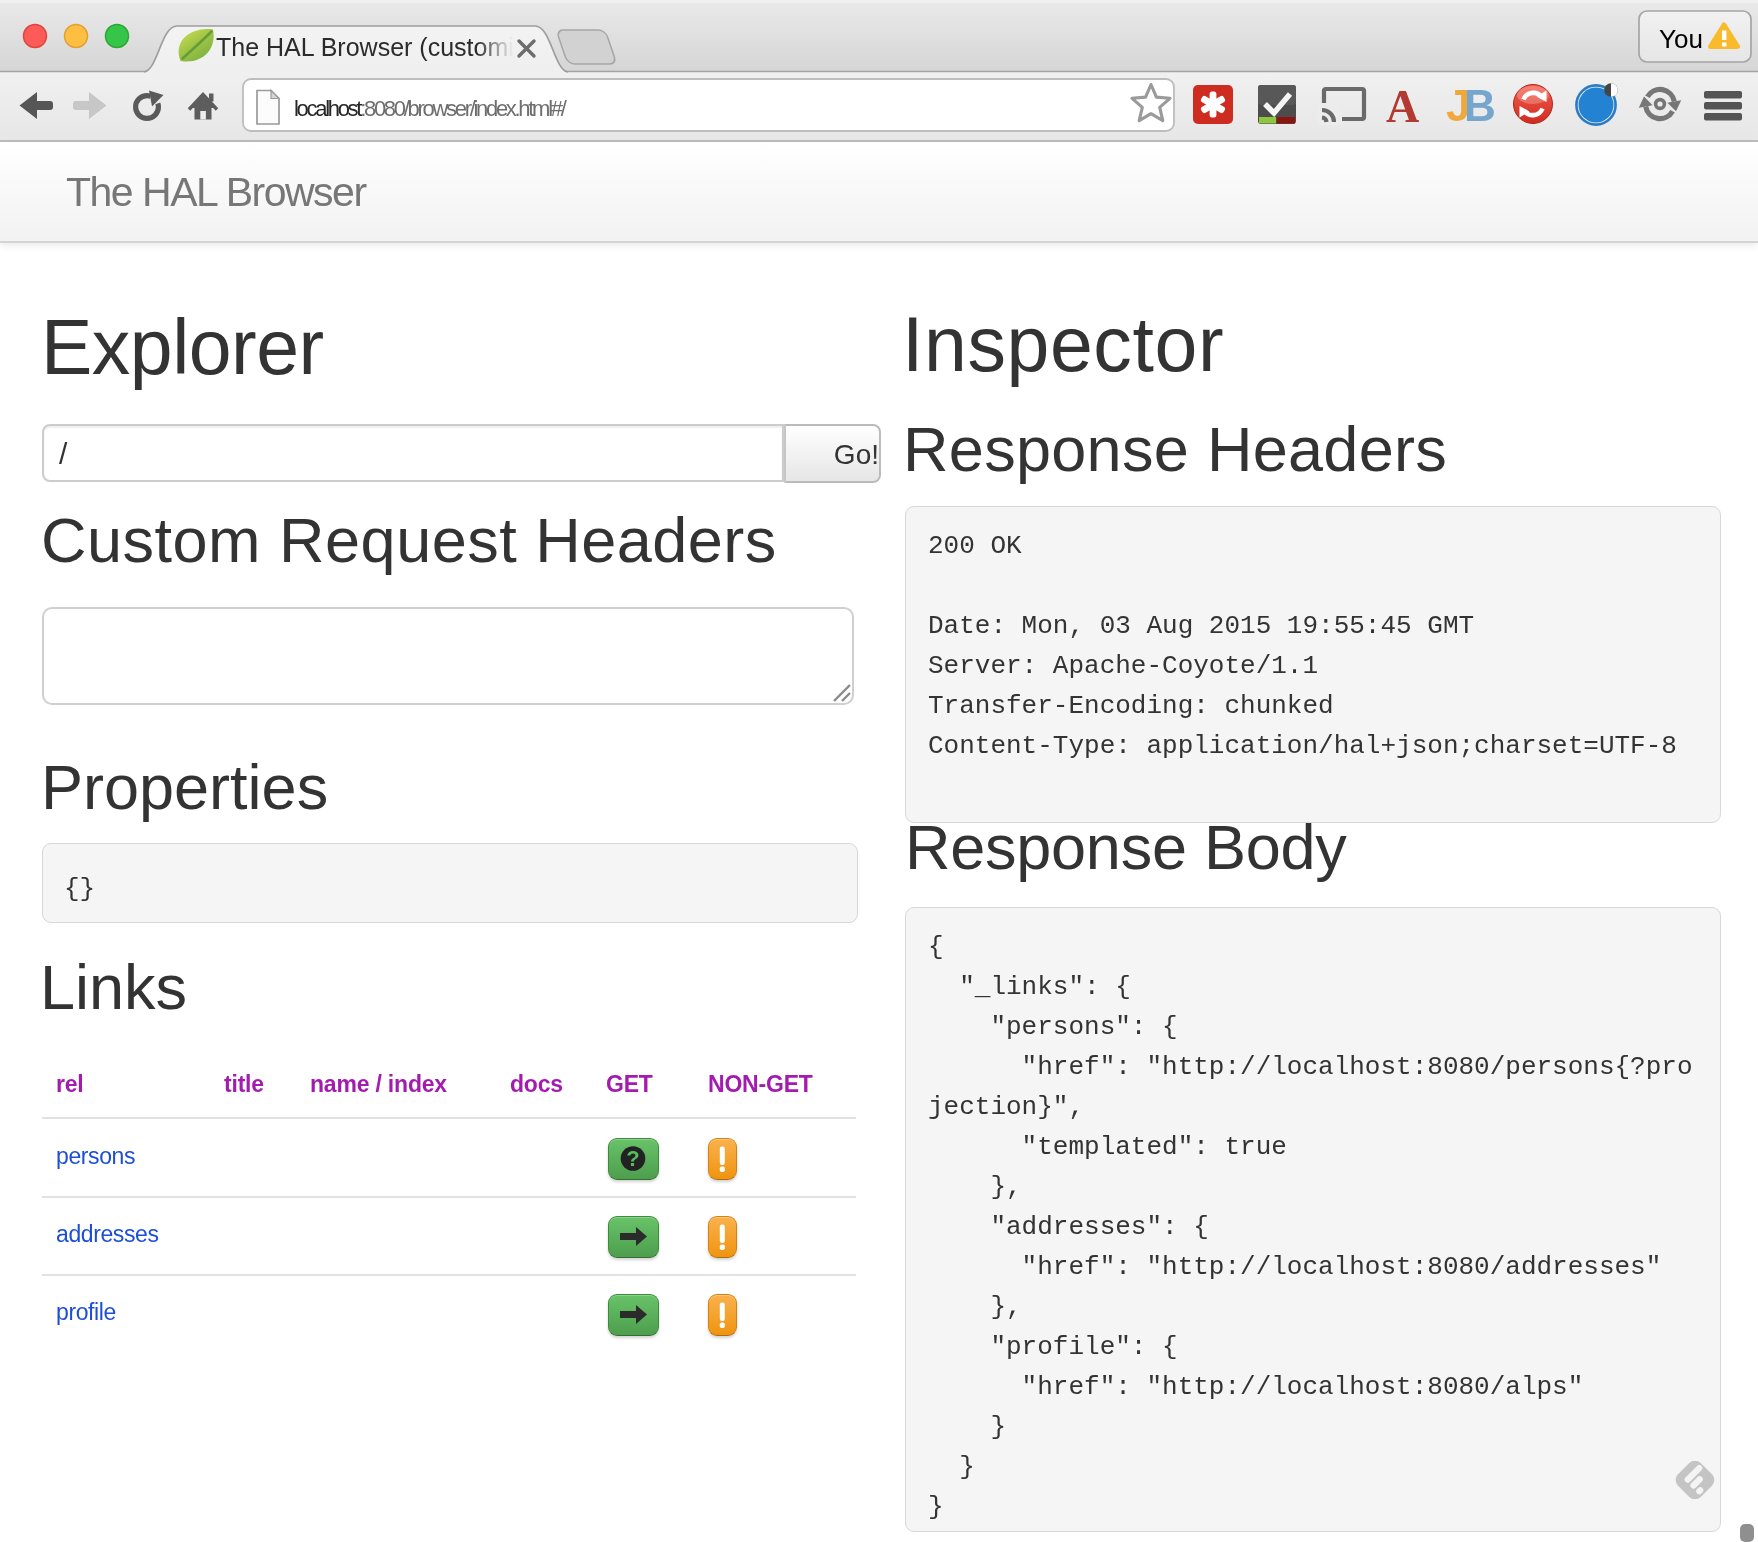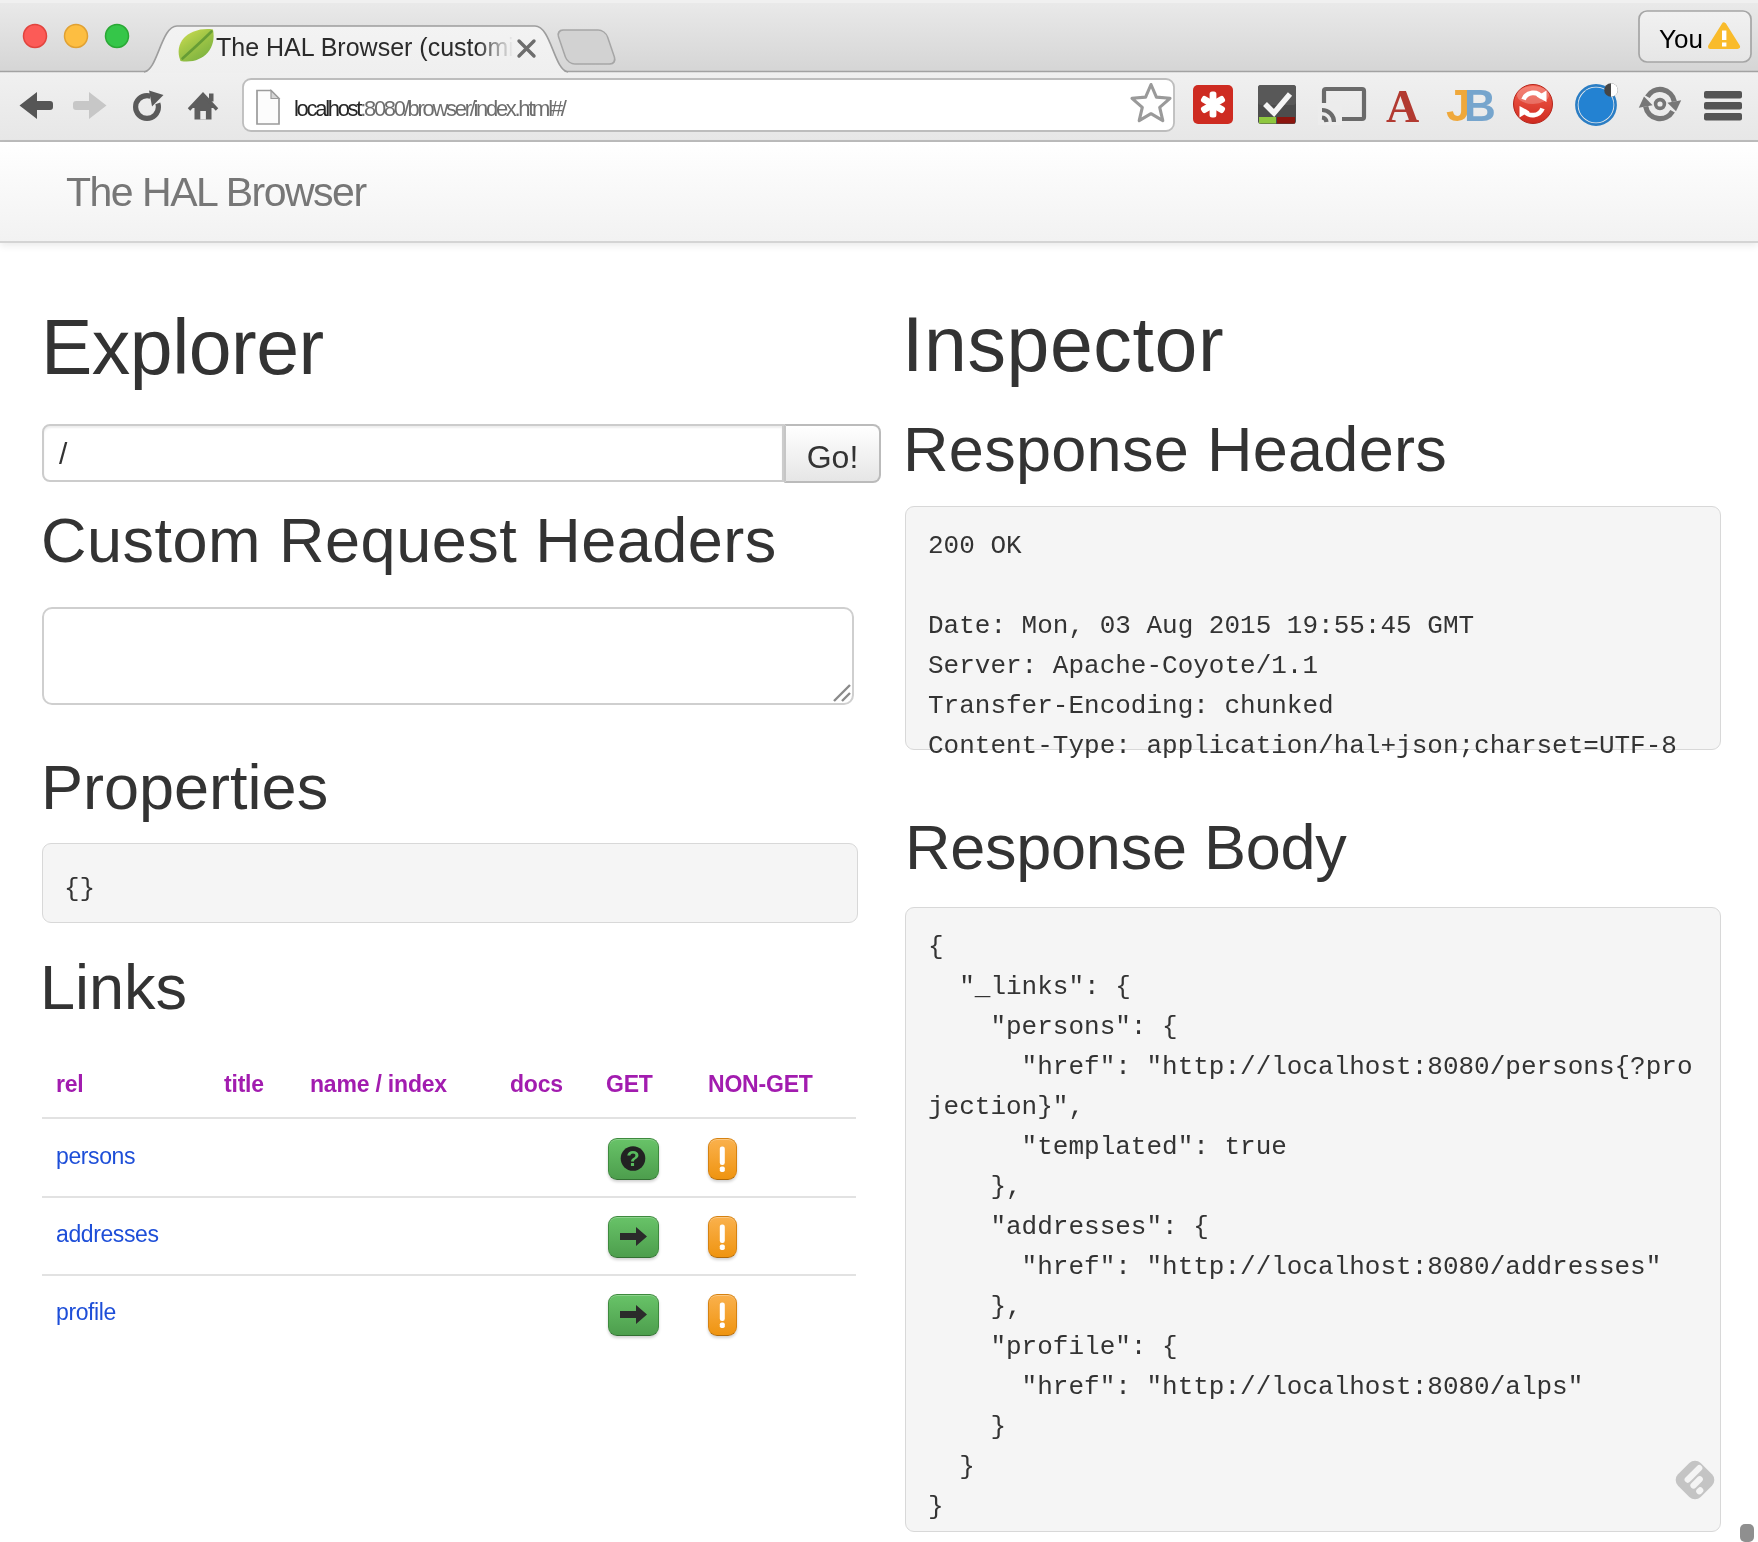--- a/index.html
+++ b/index.html
@@ -16,21 +16,21 @@
 #urltext .gray{color:#6e6e6e}
 #tabtitle{position:absolute;left:216px;top:33px;font-size:25px;line-height:28px;color:#2b2b2b;white-space:nowrap;width:300px;overflow:hidden;-webkit-mask-image:linear-gradient(90deg,#000 87%,transparent 99%);mask-image:linear-gradient(90deg,#000 87%,transparent 99%)}
 #youtxt{position:absolute;left:1659px;top:26px;font-size:26px;line-height:26px;color:#000000}
 .btn-green{position:absolute;width:51px;height:42px;border-radius:9px;background:linear-gradient(#68c368,#4d9e4d);border:1.5px solid #3e8a3e;border-bottom-color:#327032;box-shadow:inset 0 1px 0 rgba(255,255,255,0.25),0 2px 3px rgba(0,0,0,0.18)}
 .btn-orange{position:absolute;width:29px;height:42px;border-radius:9px;background:linear-gradient(#fab14d,#ef9410);border:1.5px solid #d68211;border-bottom-color:#b06a0a;box-shadow:inset 0 1px 0 rgba(255,255,255,0.3),0 2px 3px rgba(0,0,0,0.18)}
 .trow{position:absolute;left:42px;width:814px;border-top:2px solid #e2e2e2}
 .rel{position:absolute;font-size:23px;line-height:23px;font-weight:normal;color:#1d4ed8;letter-spacing:-0.4px}
 .thc{position:absolute;font-size:23px;font-weight:bold;color:#a21caf;line-height:23px;letter-spacing:-0.2px}
 #goin{position:absolute;left:42px;top:424px;width:742px;height:58px;background:#fff;border:2px solid #cccccc;border-radius:8px 0 0 8px;box-shadow:inset 0 2px 2px rgba(0,0,0,0.07)}
 #gobtn{position:absolute;left:784px;top:424px;width:97px;height:59px;background:linear-gradient(#ffffff,#e6e6e6);border:2px solid #bbbbbb;border-left:2px solid #c6c6c6;border-radius:0 8px 8px 0;box-shadow:inset 0 1px 0 rgba(255,255,255,.6)}
-#gobtn span{position:absolute;left:0;right:0;top:13px;text-align:center;font-size:32px;color:#333}
+#gobtn span{position:absolute;left:0;right:0;top:13px;text-align:right;font-size:28px;color:#333}
 #hdrta{position:absolute;left:42px;top:607px;width:812px;height:98px;background:#fff;border:2px solid #cfcfcf;border-radius:10px}
 </style>
 </head>
 <body>
 <div id="root">
 
   <svg class="abs" style="left:0;top:0" width="1758" height="143" viewBox="0 0 1758 143">
     <defs>
       <linearGradient id="stripg" x1="0" y1="0" x2="0" y2="1">
           <stop offset="0" stop-color="#eaeaea"></stop>
@@ -219,21 +219,21 @@
   </div>
   <div class="btn-orange" style="left:708px;top:1294px">
     <svg width="26" height="39">
         <rect x="10.8" y="7.5" width="5" height="18.5" rx="2.2" fill="#fff"></rect>
         <rect x="10.8" y="27.5" width="5" height="5.5" rx="1.8" fill="#fff"></rect>
       </svg>
   </div>
 
   <div class="hd h1" style="left:902px;top:306px;letter-spacing:0.6px">Inspector</div>
   <div class="hd h2" style="left:903px;top:418px;letter-spacing:0.3px">Response Headers</div>
-  <div class="prebox" style="left:905px;top:506px;width:816px;height:244px;padding:19px 28px 0 22px">200 OK
+  <div class="prebox" style="left:905px;top:506px;width:816px;height:317px;padding:19px 28px 0 22px">200 OK
 
 Date: Mon, 03 Aug 2015 19:55:45 GMT
 Server: Apache-Coyote/1.1
 Transfer-Encoding: chunked
 Content-Type: application/hal+json;charset=UTF-8</div>
   <div class="hd h2" style="left:905px;top:816px;letter-spacing:-0.25px">Response Body</div>
   <div class="prebox" id="bodypre" style="left:905px;top:907px;width:816px;height:625px;padding:19px 20px 0 22px;overflow:hidden">{
   "_links": {
     "persons": {
       "href": "http://localhost:8080/persons{?pro

